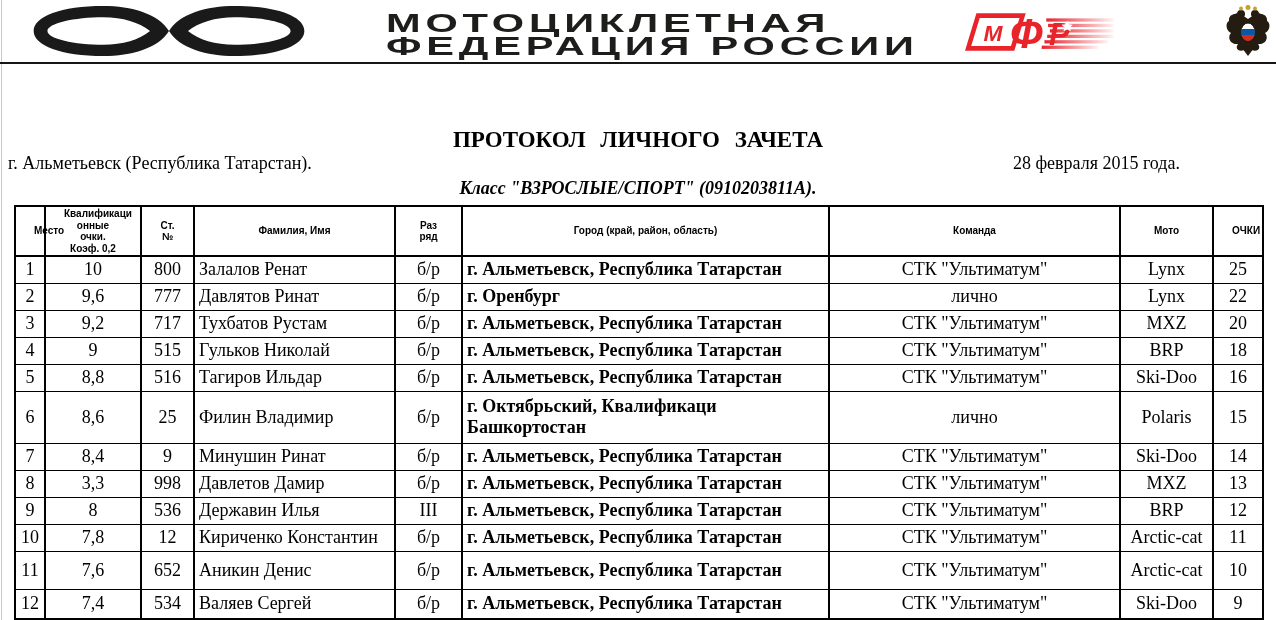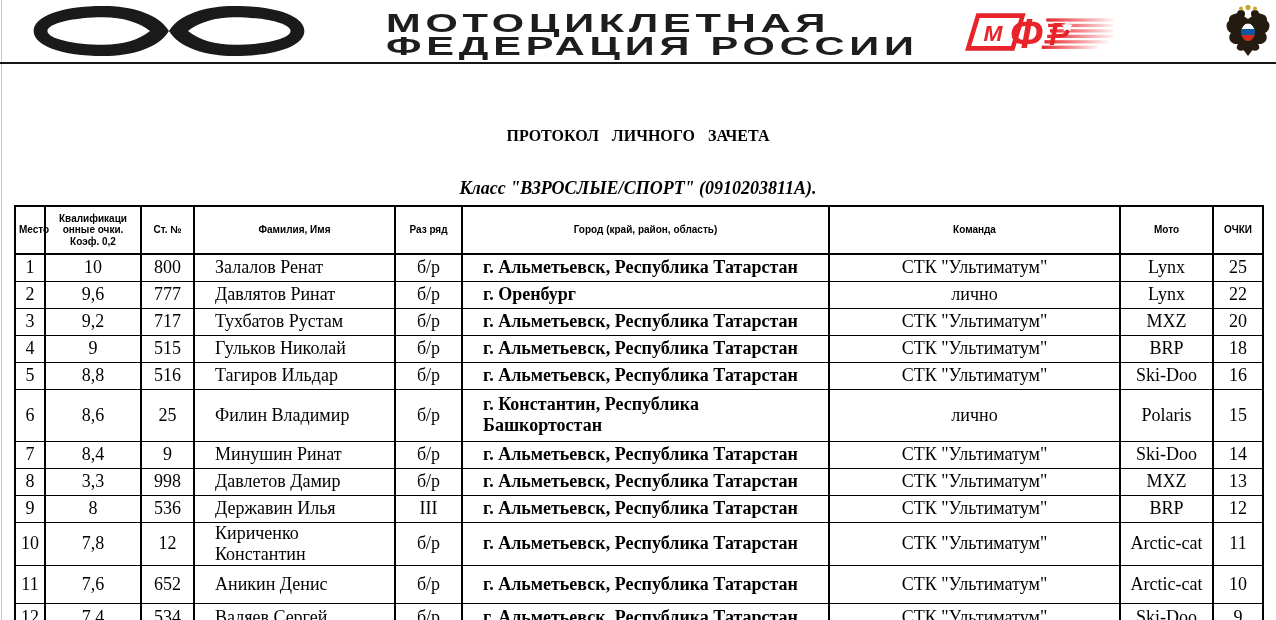--- a/index.html
+++ b/index.html
@@ -11,33 +11,33 @@
   
   .logo-swoosh{position:absolute;left:10px;top:6px;width:318px;height:50px;}
   .fed-title{position:absolute;left:386px;top:12px;font-family:"Liberation Sans",sans-serif;
              font-weight:bold;font-size:26px;line-height:23px;letter-spacing:3px;
              transform:scaleX(1.6);transform-origin:left top;white-space:nowrap;color:#1d1d1b;}
   .mfr-logo{position:absolute;left:956px;top:12px;width:166px;height:40px;}
   .eagle{position:absolute;left:1226px;top:5px;width:44px;height:52px;}
 
   
   .title1{position:absolute;top:89px;left:0;right:0;text-align:center;font-weight:bold;font-size:17px;}
-  .title2{position:absolute;top:127px;left:0;right:0;text-align:center;font-weight:bold;font-size:16px;word-spacing:9px;}
+  .title2{position:absolute;top:127px;left:0;right:0;text-align:center;font-weight:bold;font-size:23px;word-spacing:9px;}
   .locdate{position:absolute;top:153px;left:8px;right:96px;display:flex;justify-content:space-between;font-size:18px;}
   .classline{position:absolute;top:178px;left:0;right:0;text-align:center;font-weight:bold;font-style:italic;font-size:18px;}
 
   
   table.results{position:absolute;top:205px;left:14px;width:1248px;border-collapse:collapse;
                 table-layout:fixed;border:2px solid #000;border-bottom-width:3px;}
   .results th{font-family:"Liberation Sans",sans-serif;font-size:10px;font-weight:bold;line-height:11.5px;
-              border:2px solid #000;height:44px;padding:1px 3px;text-align:center;vertical-align:middle;}
+              border:2px solid #000;height:44px;padding:1px 18px;text-align:center;vertical-align:middle;}
   .results td{font-size:18px;line-height:21px;border:1px solid #000;border-left-width:2px;border-right-width:2px;
               padding:0 2px;vertical-align:middle;}
   .results tr:last-child td{border-bottom-width:3px;}
-  td.left{text-align:left;padding-left:20px;margin-top:8px;}
+  td.left{text-align:left;padding-left:4px;margin-top:8px;}
   td.center{text-align:center;}
   .pre{white-space:pre-line;font-weight:bold;}
 </style>
 </head>
 <body>
 
 <div class="page">
   <div class="gridline-left"></div>
 
   <svg class="logo-swoosh" viewBox="0 0 320 58" xmlns="http://www.w3.org/2000/svg">
@@ -98,20 +98,24 @@
     <ellipse cx="22" cy="27" rx="7" ry="9" fill="#ffffff" stroke="#241c10" stroke-width="1"></ellipse>
     <g clip-path="url(#sh)">
       <rect x="14" y="24" width="16" height="6" fill="#0b57a4"></rect>
       <rect x="14" y="30" width="16" height="7" fill="#d52b1e"></rect>
     </g>
   </svg>
 
   <div class="top-rule"></div>
 
   <div class="title2">ПРОТОКОЛ ЛИЧНОГО ЗАЧЕТА</div>
+  <div class="locdate">
+    <span>г. Альметьевск (Республика Татарстан).</span>
+    <span>28 февраля 2015 года.</span>
+  </div>
   <div class="classline">Класс "ВЗРОСЛЫЕ/СПОРТ" (0910203811А).</div>
 
   <table class="results">
     <colgroup>
       <col style="width:30px">
         <col style="width:96px">
         <col style="width:53px">
       <col style="width:201px">
         <col style="width:67px">
         <col style="width:367px">
@@ -189,21 +193,21 @@
           <td class="center">СТК "Ультиматум"</td>
           <td class="center">Ski-Doo</td>
           <td class="center">16</td>
         </tr>
         <tr style="height: 52px;">
           <td class="center">6</td>
           <td class="center">8,6</td>
           <td class="center">25</td>
           <td class="left">Филин Владимир</td>
           <td class="center">б/р</td>
-          <td class="left pre">г. Константин, Республика
+          <td class="left pre">г. Октябрьский, Квалификаци
 Башкортостан</td>
           <td class="center">лично</td>
           <td class="center">Polaris</td>
           <td class="center">15</td>
         </tr>
         <tr style="height: 27px;">
           <td class="center">7</td>
           <td class="center">8,4</td>
           <td class="center">9</td>
           <td class="left">Минушин Ринат</td>

